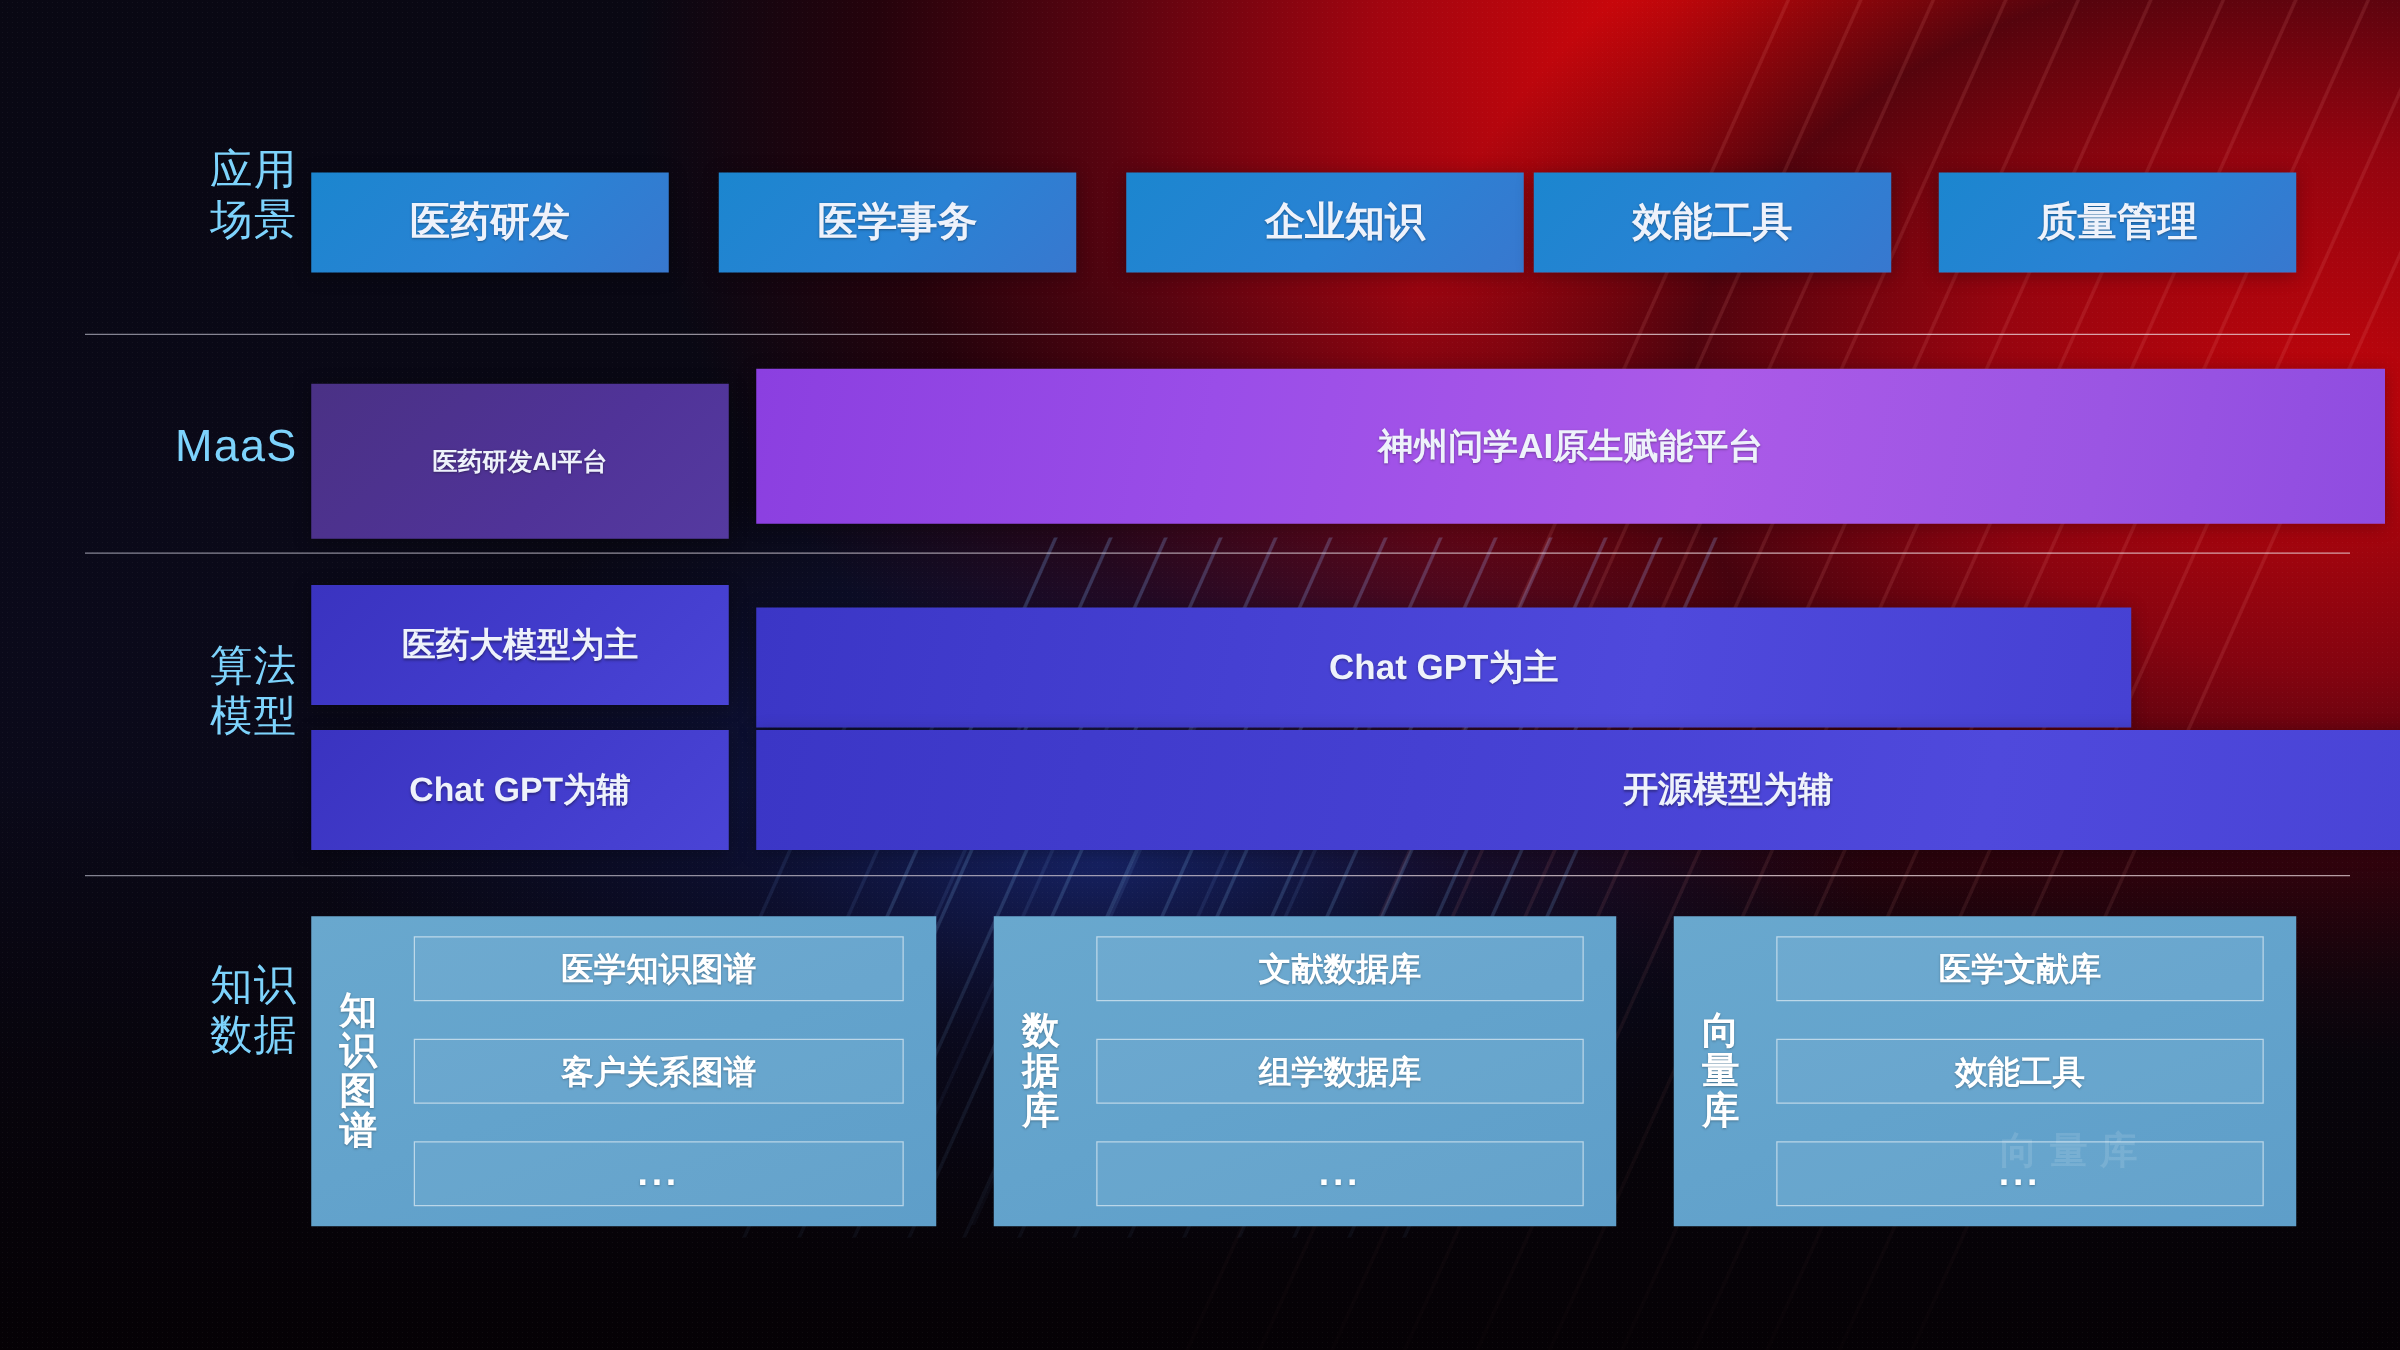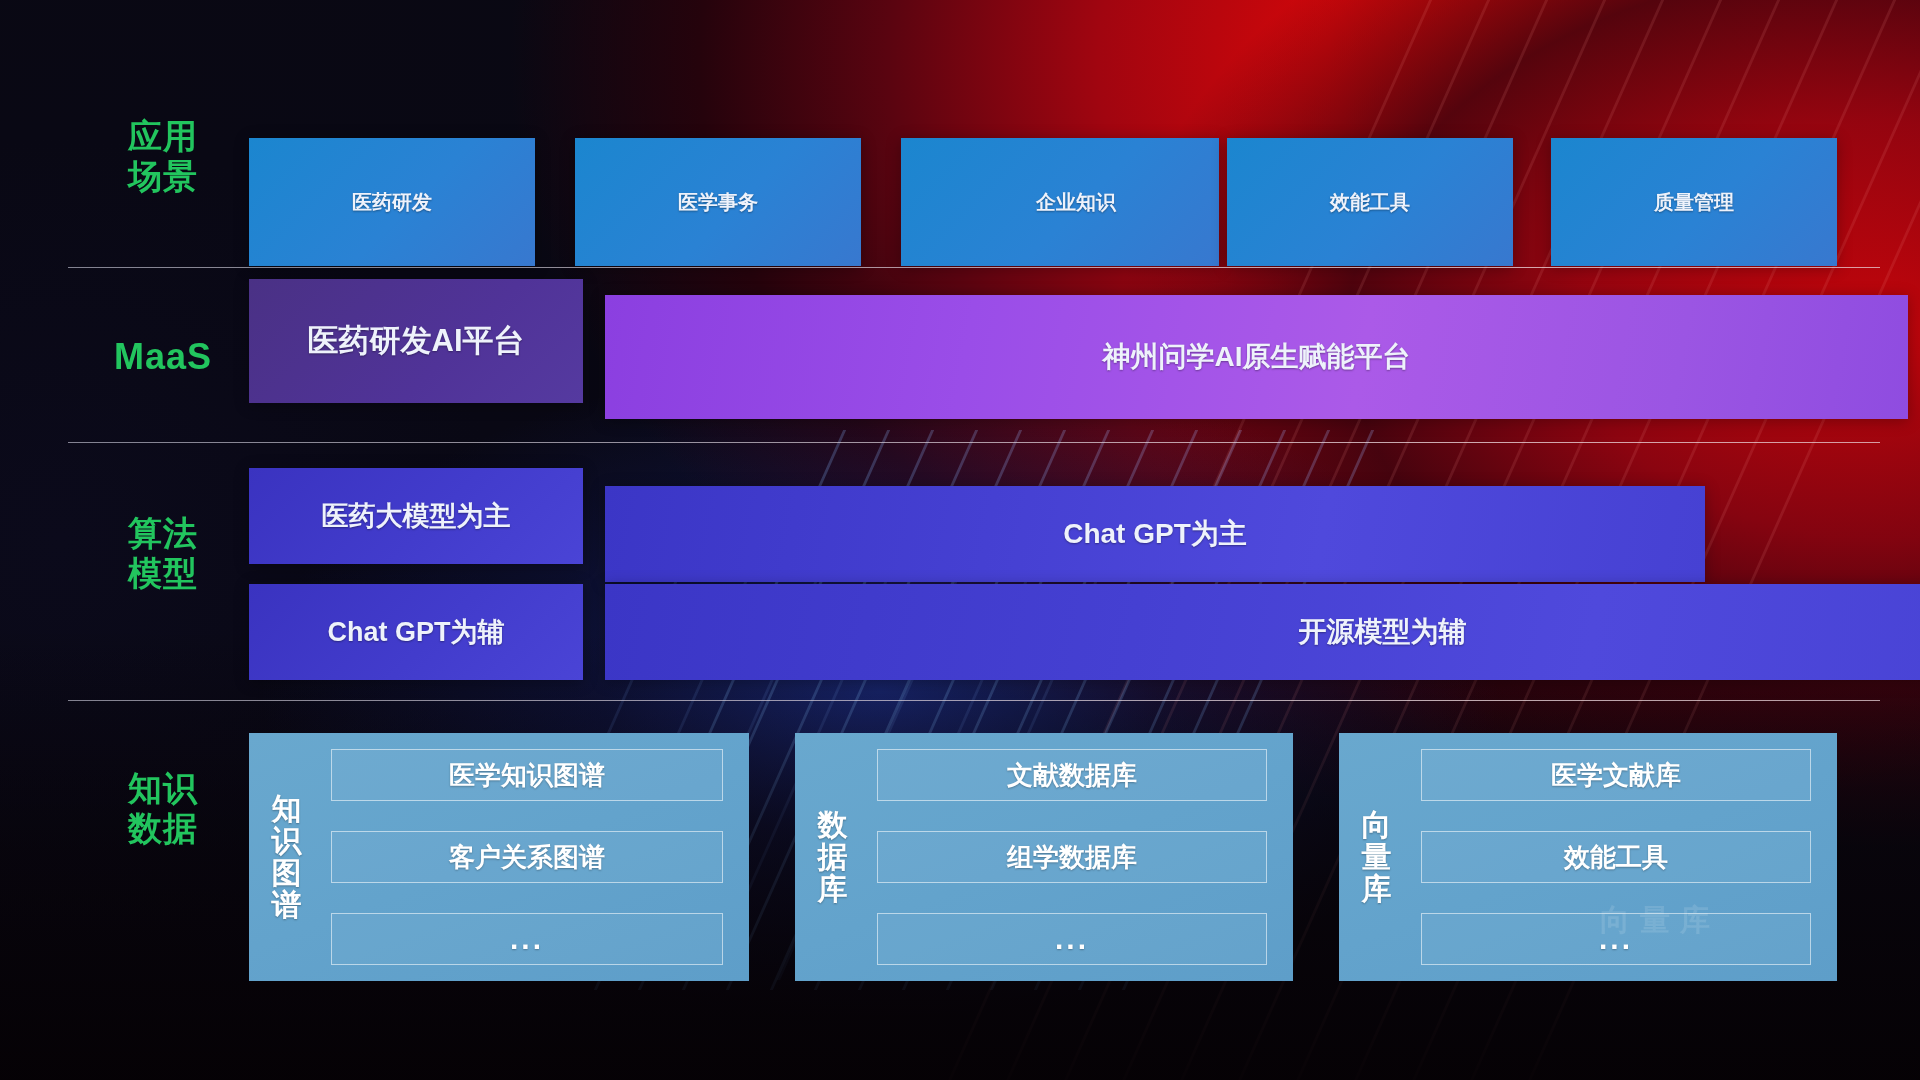--- a/index.html
+++ b/index.html
@@ -63,22 +63,22 @@
     opacity:.045;
     background-image:radial-gradient(rgba(255,255,255,.9) .6px, rgba(0,0,0,0) .7px);
     background-size:4px 4px;
   }
 
   
   #sheet{position:absolute;inset:0;z-index:5;}
 
   .row-label{
     position:absolute;left:88px;width:150px;
-    color:#22c55e;font-weight:bold;letter-spacing:1px;
-    text-align:center;line-height:1.18;
+    color:#7dd3fc;font-weight:normal;letter-spacing:1px;
+    text-align:right;line-height:1.18;
   }
   .row-label.cn{font-size:34px;}
   .row-label.en{font-size:36px;}
 
   .divider{
     position:absolute;left:68px;width:1812px;height:1px;
     background:linear-gradient(to right, rgba(200,200,215,.75) 0%, rgba(215,205,215,.85) 45%, rgba(240,220,225,.9) 75%, rgba(235,215,220,.85) 100%);
     opacity:.85;
   }
 
@@ -87,27 +87,27 @@
     color:#eef2fb;font-weight:bold;text-align:center;
     box-shadow:0 2px 14px rgba(0,0,0,.30);
   }
   .box .txt{
     text-shadow:0 1px 2px rgba(0,0,0,.35);
     white-space:nowrap;
   }
 
   
   .app-box{
-    top:138px;height:128px;width:286px;font-size:20px;
+    top:138px;height:80px;width:286px;font-size:32px;
     background:linear-gradient(135deg,#1b86cf 0%, #2a82d4 55%, #3878cf 100%);
   }
 
   
   .maas-left{
-    top:279px;height:124px;width:334px;font-size:31px;
+    top:307px;height:124px;width:334px;font-size:20px;
     background:linear-gradient(135deg,#4a3185 0%, #503398 60%, #553aa0 100%);
   }
   .maas-right{
     top:295px;height:124px;font-size:28px;
     background:linear-gradient(100deg,#8b3fe0 0%, #9a4de8 28%, #ab5ae8 58%, #9b55e3 82%, #8f4ce0 100%);
   }
 
   
   .algo-left{
     height:96px;width:334px;font-size:27px;

